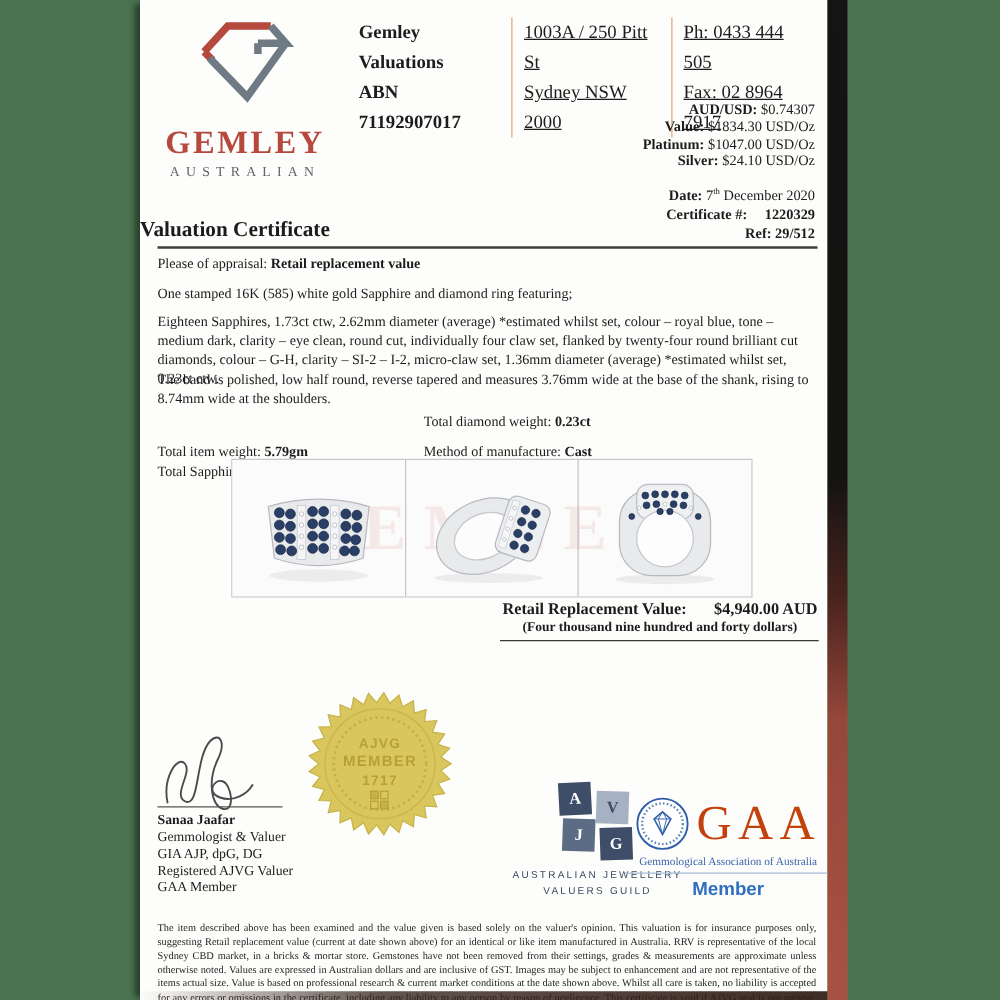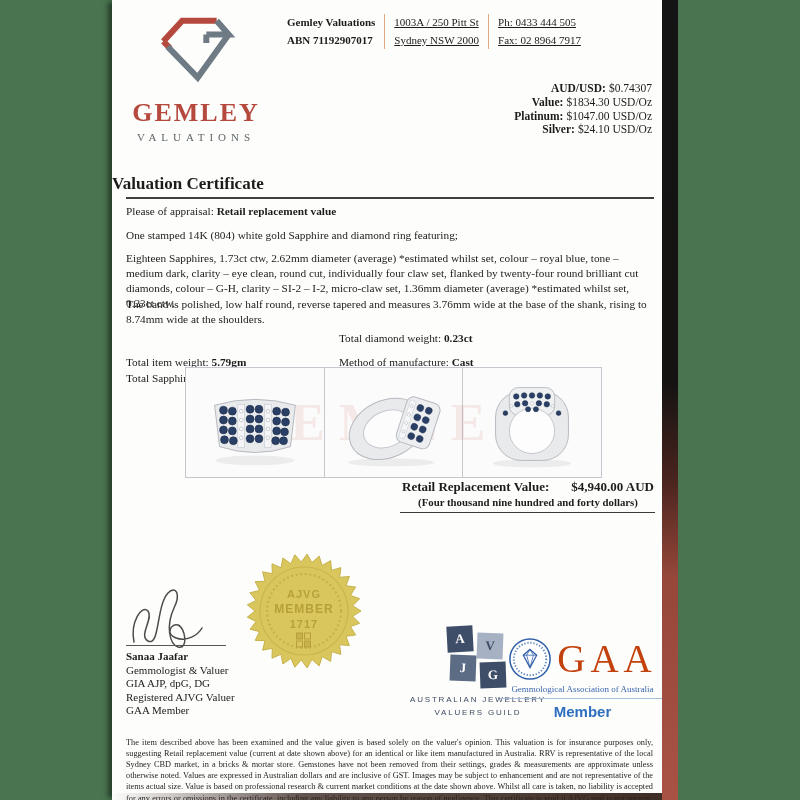--- a/index.html
+++ b/index.html
@@ -4,21 +4,21 @@
 <style>
   html,body{margin:0;padding:0;}
   .stage{position:relative;width:800px;height:800px;background:#4a7450;overflow:hidden;
          font-family:"Liberation Serif", serif;color:#1c1c1c;}
   .page{position:absolute;left:112px;top:0;width:550px;height:800px;background:#fdfdfb;
         box-shadow:-6px 0 5px -2px rgba(8,16,8,.55);}
   
   .logo-block{position:absolute;left:14px;top:8px;width:140px;text-align:center;}
   .brand-name{font-size:26px;letter-spacing:2px;color:#b5493d;font-weight:600;margin-top:2px;}
   .brand-tag{font-size:11px;letter-spacing:5px;color:#5d6569;margin-top:3px;}
-  .contact{position:absolute;left:166px;top:14px;display:flex;font-size:11px;line-height:1.6;}
+  .contact{position:absolute;left:166px;top:14px;display:flex;font-size:15px;line-height:1.6;justify-content:flex-end;}
   .contact .col{padding:0 9px;}
   .contact .col + .col{border-left:1.5px solid #e0a87e;text-decoration:underline;}
   .contact .col.bold{font-weight:bold;}
   .rates{position:absolute;right:10px;top:82px;text-align:right;font-size:11.5px;line-height:1.2;}
   .rates .v{margin-left:3px;}
   .meta{position:absolute;right:10px;top:149px;text-align:right;font-size:11.5px;line-height:1.3;font-weight:bold;}
   .meta .plain{font-weight:normal;}
   .meta .gap{margin-left:14px;}
   sup{font-size:7px;}
   
@@ -77,21 +77,21 @@
 
 <div class="stage">
   <div class="page">
 
     <div class="logo-block">
       <svg width="86" height="84" viewBox="0 0 100 96">
         <path d="M12 38 L34 14 L74 14 M12 38 L20 46" fill="none" stroke="#b5493d" stroke-width="7"></path>
         <path d="M74 14 L88 30 L62 30 M62 30 L62 40 M88 30 L52 80 L17 44" fill="none" stroke="#6e7a84" stroke-width="7"></path>
       </svg>
       <div class="brand-name">GEMLEY</div>
-      <div class="brand-tag">VALUATIONS</div>
+      <div class="brand-tag">AUSTRALIAN</div>
     </div>
 
     <div class="contact">
       <div class="col bold">
         <div>Gemley Valuations</div>
         <div>ABN 71192907017</div>
       </div>
       <div class="col">
         <div>1003A / 250 Pitt St</div>
         <div>Sydney NSW 2000</div>
@@ -102,29 +102,35 @@
       </div>
     </div>
 
     <div class="rates">
       <div><b>AUD/USD:</b><span class="v">$0.74307</span></div>
       <div><b>Value:</b><span class="v">$1834.30 USD/Oz</span></div>
       <div><b>Platinum:</b><span class="v">$1047.00 USD/Oz</span></div>
       <div><b>Silver:</b><span class="v">$24.10 USD/Oz</span></div>
     </div>
 
+    <div class="meta">
+      <div><span>Date:</span>
+        <span class="plain"><span>7</span><sup>th</sup><span> December 2020</span></span></div>
+      <div><span>Certificate #:</span><span class="gap">1220329</span></div>
+      <div><span>Ref:</span> <span>29/512</span></div>
+    </div>
 
     <div class="title">Valuation Certificate</div>
     <div class="title-rule"></div>
 
     <div class="body-line" style="top:204px;">
       <span>Please of appraisal: </span><span class="bold">Retail replacement value</span>
     </div>
 
-    <div class="body-line w524" style="top:228px;">One stamped 14K (804) white gold Sapphire and diamond ring featuring;</div>
+    <div class="body-line w524" style="top:228px;">One stamped 16K (585) white gold Sapphire and diamond ring featuring;</div>
     <div class="body-line w524" style="top:251px;">Eighteen Sapphires, 1.73ct ctw, 2.62mm diameter (average) *estimated whilst set, colour – royal blue, tone – medium dark, clarity – eye clean, round cut, individually four claw set, flanked by twenty-four round brilliant cut diamonds, colour – G-H, clarity – SI-2 – I-2, micro-claw set, 1.36mm diameter (average) *estimated whilst set, 0.23ct ctw.</div>
     <div class="body-line w524" style="top:297px;">The band is polished, low half round, reverse tapered and measures 3.76mm wide at the base of the shank, rising to 8.74mm wide at the shoulders.</div>
 
     <div class="body-line" style="top:331px;margin-top:40px;">
       <span>Total Sapphire weight: </span><span class="bold">1.73ct</span></div>
     <div class="body-line" style="top:331px;left:227px;">
       <span>Total diamond weight: </span><span class="bold">0.23ct</span></div>
     <div class="body-line" style="top:355px;">
       <span>Total item weight: </span><span class="bold">5.79gm</span></div>
     <div class="body-line" style="top:355px;left:227px;">

